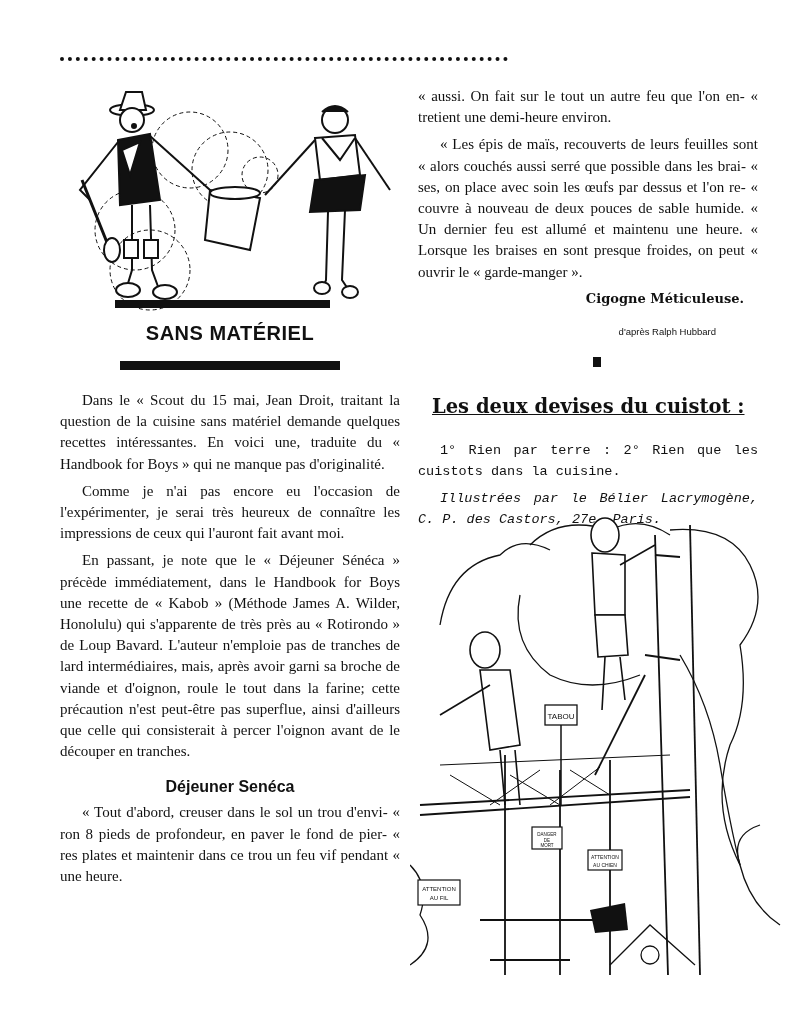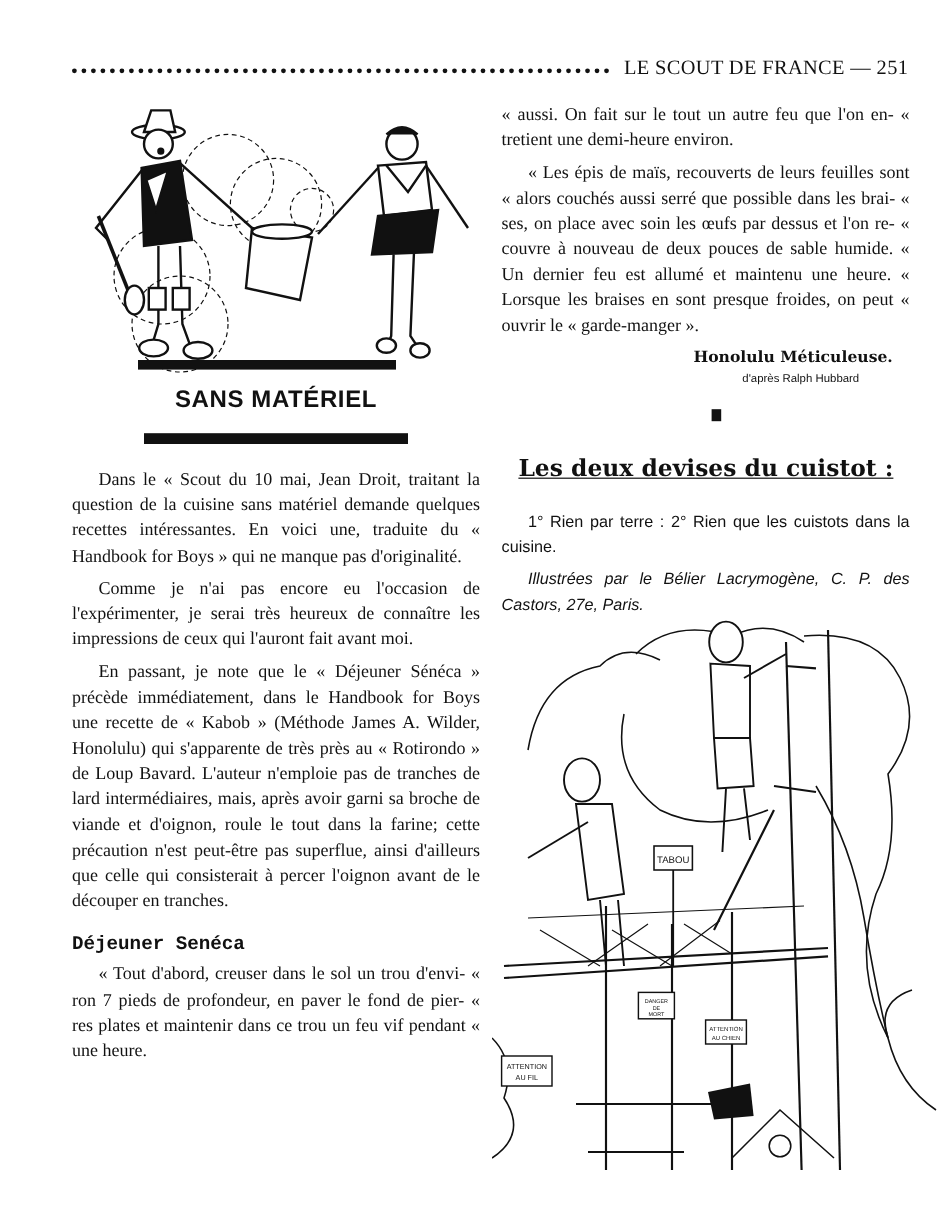--- a/index.html
+++ b/index.html
@@ -8,36 +8,35 @@
   .header .dots { position: absolute; left: 0; top: 10px; width: 448px; border-top: 4px dotted #111; }
   .header .title { position: absolute; left: 460px; top: 0; font-family: "Liberation Serif", serif; font-size: 17px; letter-spacing: 0.3px; white-space: nowrap; }
   .col-left { position: absolute; left: 60px; top: 80px; width: 340px; }
   .col-right { position: absolute; left: 418px; top: 86px; width: 340px; }
   p { margin: 0; font-family: "Liberation Serif", serif; font-size: 15px; line-height: 21.2px; text-align: justify; }
   p.ind { text-indent: 22px; margin-top: 6px; }
   .illus-left { width: 340px; height: 240px; position: relative; }
   .big-title { text-align: center; font-family: "DejaVu Serif", serif; font-weight: 900; font-size: 30px; letter-spacing: 14px; margin-top: 6px; }
   .sub-title { text-align: center; font-family: Liberation Sans, sans-serif; font-weight: 900; font-size: 20px; letter-spacing: 0.5px; margin-top: 2px; }
   .title-bar { width: 220px; height: 9px; background: #111; margin: 16px auto 20px; }
-  .section-head { font-family: Liberation Mono, monospace; font-weight: 900; font-size: 16px; margin: 16px 0 4px; }
+  .section-head { text-align: center; font-family: Liberation Sans, sans-serif; font-weight: 900; font-size: 16px; margin: 16px 0 4px; }
   .signature { text-align: right; font-family: "DejaVu Serif", serif; font-weight: 900; font-size: 13px; margin-top: 8px; padding-right: 14px; }
-  .credit { text-align: right; font-family: "Liberation Sans", sans-serif; font-size: 9.5px; margin-top: 4px; padding-right: 42px; }
+  .credit { text-align: right; font-family: "Liberation Sans", sans-serif; font-size: 9.5px; margin-top: 20px; padding-right: 42px; }
   .square { width: 8px; height: 10px; background: #111; margin: 20px auto 0 175px; }
   .right-head { font-family: "DejaVu Serif", serif; font-weight: 900; font-size: 19.5px; margin: 28px 0 0 14px; white-space: nowrap; text-decoration: underline; }
   .mottos { margin-top: 22px; }
-  .mottos p { font-family: Liberation Sans, sans-serif; font-size: 13.5px; }
+  .mottos p { font-family: Liberation Mono, monospace; font-size: 13.5px; }
   .italic { font-style: italic; font-family: "Liberation Sans", sans-serif; font-size: 13.5px !important; }
   .illus-right { position: absolute; left: 410px; top: 505px; width: 380px; height: 475px; }
 </style>
 </head>
 <body>
 
 <div class="header">
   <div class="dots"></div>
-  <div class="title">LE SCOUT DE FRANCE — 251</div>
 </div>
 
 <div class="col-left">
   <div class="illus-left">
     <svg width="340" height="240" viewBox="0 0 340 240">
       <g fill="none" stroke="#111" stroke-width="1" stroke-dasharray="4 3">
         <circle cx="130" cy="70" r="38"></circle>
         <circle cx="170" cy="90" r="38"></circle>
         <circle cx="200" cy="95" r="18"></circle>
         <circle cx="75" cy="150" r="40"></circle>
@@ -78,34 +77,34 @@
         <ellipse cx="262" cy="208" rx="8" ry="6" fill="#fff"></ellipse>
         <ellipse cx="290" cy="212" rx="8" ry="6" fill="#fff"></ellipse>
       </g>
       <rect x="55" y="220" width="215" height="8" fill="#111"></rect>
     </svg>
   </div>
 
   <div class="sub-title">SANS MATÉRIEL</div>
   <div class="title-bar"></div>
 
-  <p class="ind">Dans le « Scout  du 10 mai, Jean Droit, traitant la question de la cuisine sans matériel demande quelques recettes intéressantes. En voici une, traduite du « Handbook for Boys » qui ne manque pas d'originalité.</p>
+  <p class="ind">Dans le « Scout  du 15 mai, Jean Droit, traitant la question de la cuisine sans matériel demande quelques recettes intéressantes. En voici une, traduite du « Handbook for Boys » qui ne manque pas d'originalité.</p>
   <p class="ind">Comme je n'ai pas encore eu l'occasion de l'expérimenter, je serai très heureux de connaître les impressions de ceux qui l'auront fait avant moi.</p>
   <p class="ind">En passant, je note que le « Déjeuner Sénéca » précède immédiatement, dans le Handbook for Boys une recette de « Kabob » (Méthode James A. Wilder, Honolulu) qui s'apparente de très près au « Rotirondo » de Loup Bavard. L'auteur n'emploie pas de tranches de lard intermédiaires, mais, après avoir garni sa broche de viande et d'oignon, roule le tout dans la farine; cette précaution n'est peut-être pas superflue, ainsi d'ailleurs que celle qui consisterait à percer l'oignon avant de le découper en tranches.</p>
 
   <div class="section-head">Déjeuner Senéca</div>
 
-  <p class="ind">« Tout d'abord, creuser dans le sol un trou d'envi- « ron 7 pieds de profondeur, en paver le fond de pier- « res plates et maintenir dans ce trou un feu vif pendant « une heure.</p>
+  <p class="ind">« Tout d'abord, creuser dans le sol un trou d'envi- « ron 8 pieds de profondeur, en paver le fond de pier- « res plates et maintenir dans ce trou un feu vif pendant « une heure.</p>
 
 </div>
 
 <div class="col-right">
   <p>« aussi. On fait sur le tout un autre feu que l'on en- « tretient une demi-heure environ.</p>
   <p class="ind">« Les épis de maïs, recouverts de leurs feuilles sont « alors couchés aussi serré que possible dans les brai- « ses, on place avec soin les œufs par dessus et l'on re- « couvre à nouveau de deux pouces de sable humide. « Un dernier  feu est allumé et maintenu  une heure. « Lorsque les braises en sont presque froides, on peut « ouvrir le « garde-manger ».</p>
-  <div class="signature">Honolulu Méticuleuse.</div>
+  <div class="signature">Cigogne Méticuleuse.</div>
   <div class="credit">d'après  Ralph Hubbard</div>
   <div class="square"></div>
   <div class="right-head">Les deux devises du cuistot :</div>
   <div class="mottos">
     <p class="ind">1° Rien par terre : 2° Rien que les cuistots dans la cuisine.</p>
     <p class="ind italic">Illustrées par le Bélier Lacrymogène, C. P. des Castors, 27e, Paris.</p>
   </div>
 </div>
 
 <div class="illus-right">

